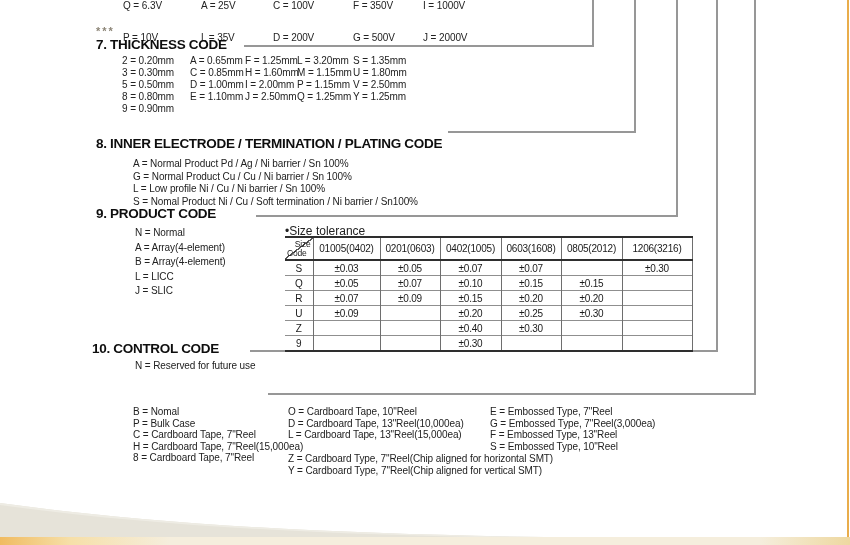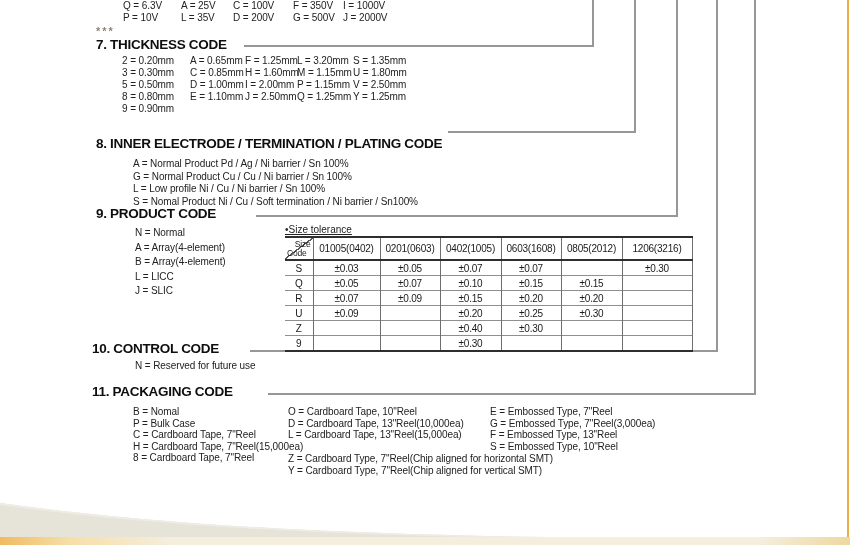--- a/index.html
+++ b/index.html
@@ -13,21 +13,21 @@
   .sec-title{position:absolute;font-weight:bold;font-size:13.5px;letter-spacing:-0.3px;
              color:#0e0e0e;white-space:nowrap;}
   .stars{position:absolute;left:96px;top:25px;font-size:11px;font-weight:bold;
          letter-spacing:2px;color:#8c8577;}
   
   .codegrid{position:absolute;display:grid;font-size:10px;color:#222;
             letter-spacing:-0.1px;white-space:nowrap;}
   .list{position:absolute;font-size:10px;color:#222;letter-spacing:-0.1px;white-space:nowrap;}
   .list > div{height:auto;}
   
-  .tol-label{position:absolute;left:285px;top:224px;font-size:10px;color:#222;text-decoration:underline;}
+  .tol-label{position:absolute;left:285px;top:224px;font-size:12px;color:#222;}
   table.tol{position:absolute;left:285px;top:236px;width:407px;border-collapse:collapse;
             table-layout:fixed;font-size:10px;color:#1a1a1a;}
   table.tol td,table.tol th{border-left:1px solid #6e6e6e;border-top:1px solid #8f8f8f;
             padding:0;text-align:center;font-weight:normal;height:14px;overflow:hidden;
             letter-spacing:-0.2px;white-space:nowrap;}
   table.tol tr td:first-child,table.tol tr th:first-child{border-left:none;}
   table.tol td:last-child,table.tol th:last-child{border-right:1px solid #6e6e6e;margin-top:40px;}
   table.tol tr.hdr th{border-top:2px solid #2e2e2e;height:21px;}
   table.tol tr.r0 td{border-top:2px solid #2e2e2e;}
   table.tol tr:last-child td{border-bottom:2px solid #2e2e2e;}
@@ -53,21 +53,21 @@
   <div class="vline" style="left:716px;height:352px;"></div>
   <div class="vline" style="left:754px;height:395px;"></div>
   <div class="goldline"></div>
 
   <div class="hline" style="top:45px;left:244px;width:350px;"></div>
   <div class="hline" style="top:131px;left:448px;width:188px;"></div>
   <div class="hline" style="top:215px;left:256px;width:422px;"></div>
   <div class="hline" style="top:350px;left:250px;width:468px;"></div>
   <div class="hline" style="top:393px;left:268px;width:488px;"></div>
 
-  <div class="codegrid" style="left:123px;top:0;grid-template-columns:58px 52px 60px 50px auto;line-height:12.3px;">
+  <div class="codegrid" style="left:123px;top:0;grid-template-columns:58px 52px 60px 50px auto;line-height:12.3px;gap:20px;">
     <span>Q = 6.3V</span>
     <span>A = 25V</span>
     <span>C = 100V</span>
     <span>F = 350V</span>
     <span>I = 1000V</span>
     <span>P = 10V</span>
     <span>L = 35V</span>
     <span>D = 200V</span>
     <span>G = 500V</span>
     <span>J = 2000V</span>
@@ -196,21 +196,20 @@
       <td></td>
     </tr>
   </tbody>
     </table>
 
   <div class="sec-title" style="left:92px;top:341px;">10. CONTROL CODE</div>
   <div class="list" style="left:135px;top:360px;line-height:12px;">
     <div>N = Reserved for future use</div>
   </div>
 
-  <div class="sec-title" style="left:92px;top:384px;">11. PACKAGING CODE</div>
   <div class="list" style="left:133px;top:406px;line-height:11.5px;">
     <div>B = Nomal</div>
     <div>P = Bulk Case</div>
     <div>C = Cardboard Tape, 7"Reel</div>
     <div>H = Cardboard Tape, 7"Reel(15,000ea)</div>
     <div>8 = Cardboard Tape, 7"Reel</div>
   </div>
   <div class="list" style="left:288px;top:406px;line-height:11.5px;">
     <div>O = Cardboard Tape, 10"Reel</div>
     <div>D = Cardboard Tape, 13"Reel(10,000ea)</div>

